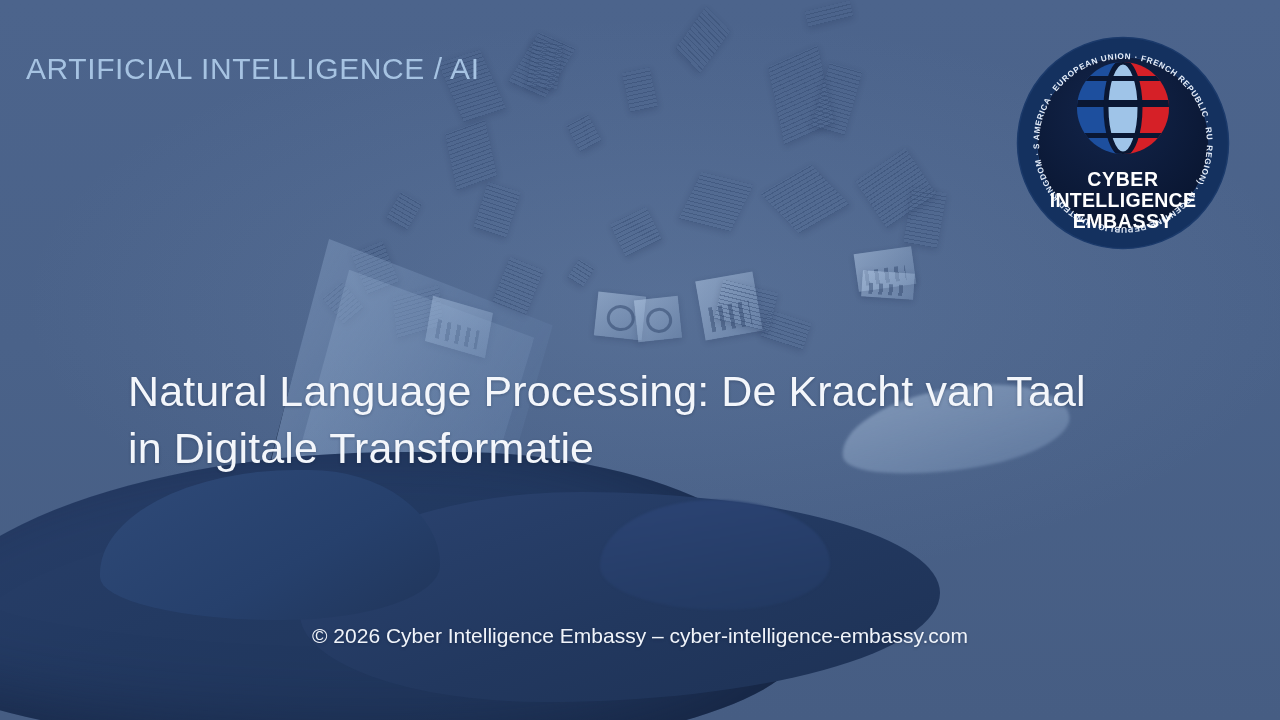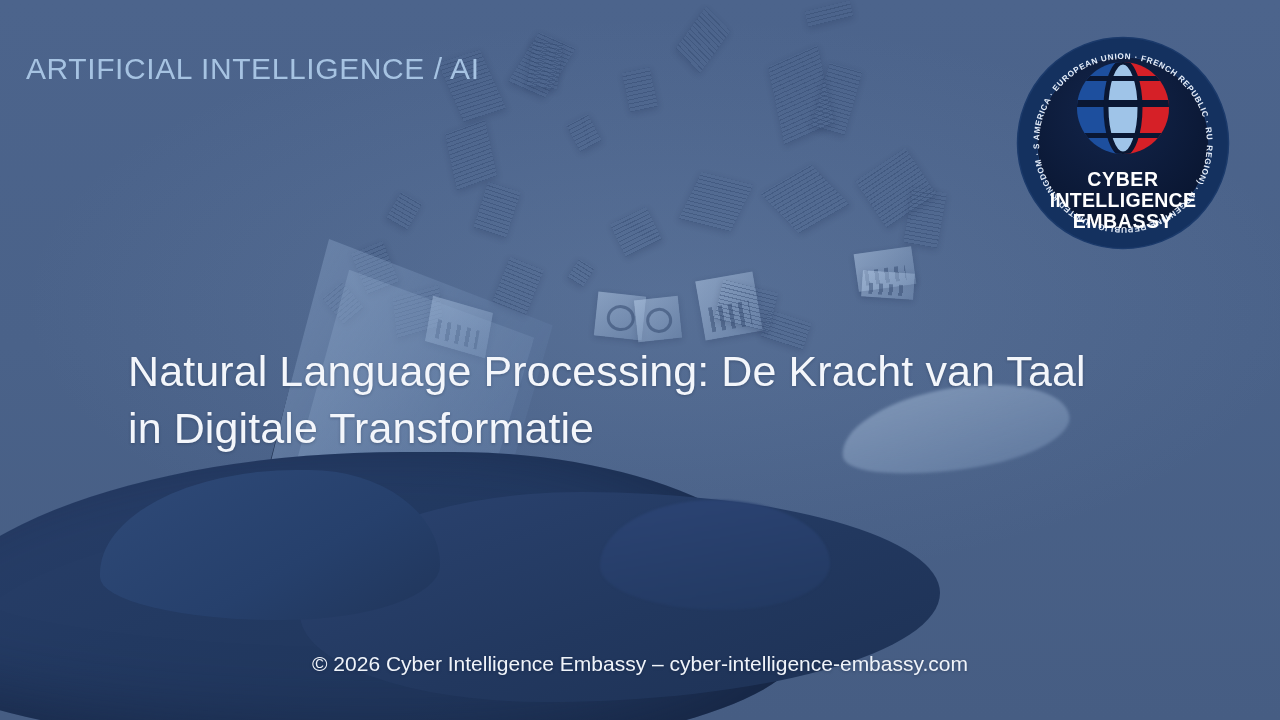--- a/index.html
+++ b/index.html
@@ -195,35 +195,35 @@
     font-size: 30px;
     letter-spacing: 0.6px;
     color: #a6c3e2;
     font-weight: 400;
     white-space: nowrap;
   }
 
   .title {
     position: absolute;
     left: 128px;
-    top: 314px;
+    top: 334px;
     width: 980px;
     font-size: 43px;
     line-height: 1.32;
     font-weight: 300;
     color: #f3f6fb;
     letter-spacing: 0.1px;
     text-shadow: 0 1px 3px rgba(18,30,54,0.30);
   }
 
   .footer {
     position: absolute;
     left: 0;
     right: 0;
-    top: 652px;
+    top: 624px;
     text-align: center;
     font-size: 21px;
     color: #f0f4fa;
     font-weight: 400;
     text-shadow: 0 1px 3px rgba(18,30,54,0.35);
   }
 
   
   .logo {
     position: absolute;

